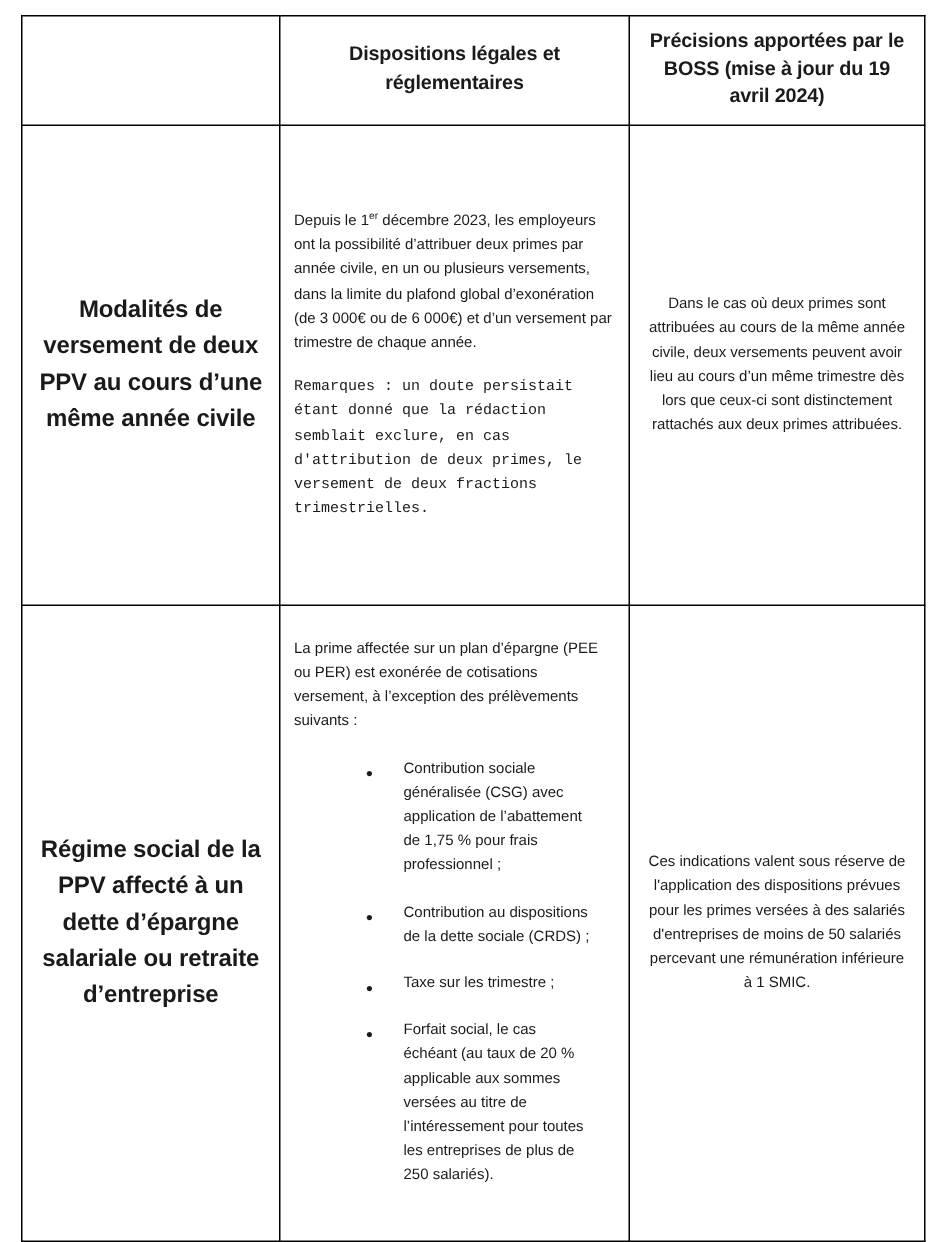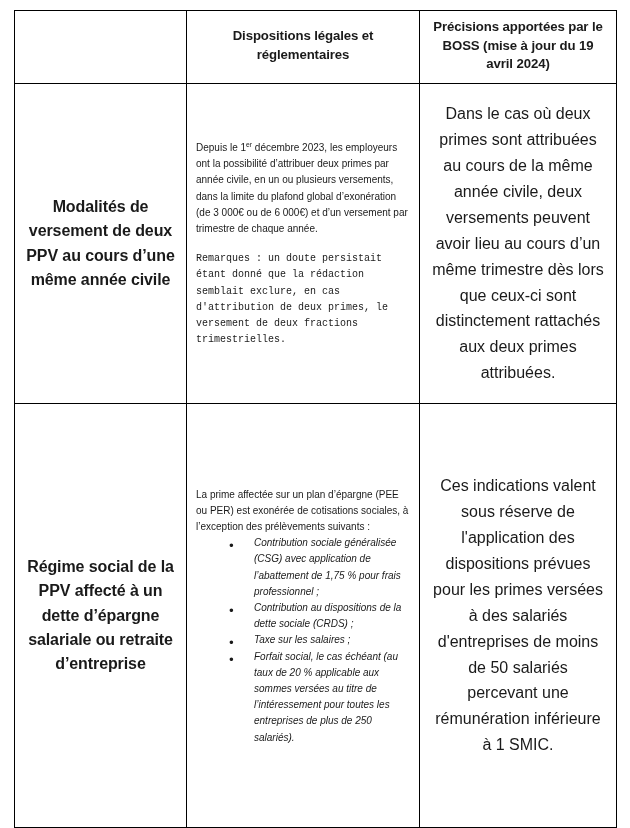--- a/index.html
+++ b/index.html
@@ -96,35 +96,34 @@
   }
 
   ul.bullets {
     margin: 0;
     padding: 0;
     list-style: none;
   }
   ul.bullets li {
     position: relative;
     padding-left: 58px;
-    margin: 0;
-    line-height: 1.62;
-    font-style: italic;
+    margin: 15px;
+    line-height: 1.62;
   }
   ul.bullets li::before {
     content: "\2022";
     position: absolute;
     left: 33px;
     top: 0;
     font-size: 13px;
     line-height: 1.62;
   }
 
   td.precision-cell {
-    font-size: 16px;
+    font-size: 10px;
     line-height: 1.62;
     text-align: center;
     vertical-align: middle;
   }
   .precision-inner {
     padding: 8px 11px;
   }
 
   sup {
     font-size: 0.68em;
@@ -182,25 +181,25 @@
       </tr>
 
       <tr class="row-two">
 
         <td class="label-cell">
           <div class="label-inner">Régime social de la PPV affecté à un dette d’épargne salariale ou retraite d’entreprise</div>
         </td>
 
         <td class="detail-cell">
           <div class="detail-inner">
-            <p class="tight">La prime affectée sur un plan d’épargne (PEE ou PER) est exonérée de cotisations sociales, à l’exception des prélèvements suivants :</p>
+            <p class="tight">La prime affectée sur un plan d’épargne (PEE ou PER) est exonérée de cotisations versement, à l’exception des prélèvements suivants :</p>
             <ul class="bullets">
               <li>Contribution sociale généralisée (CSG) avec application de l’abattement de 1,75 % pour frais professionnel ;</li>
               <li>Contribution au dispositions de la dette sociale (CRDS) ;</li>
-              <li>Taxe sur les salaires ;</li>
+              <li>Taxe sur les trimestre ;</li>
               <li>Forfait social, le cas échéant (au taux de 20 % applicable aux sommes versées au titre de l’intéressement pour toutes les entreprises de plus de 250 salariés).</li>
             </ul>
           </div>
         </td>
 
         <td class="precision-cell">
           <div class="precision-inner">Ces indications valent sous réserve de l'application des dispositions prévues pour les primes versées à des salariés d'entreprises de moins de 50 salariés percevant une rémunération inférieure à 1 SMIC.</div>
         </td>
       </tr>
 

